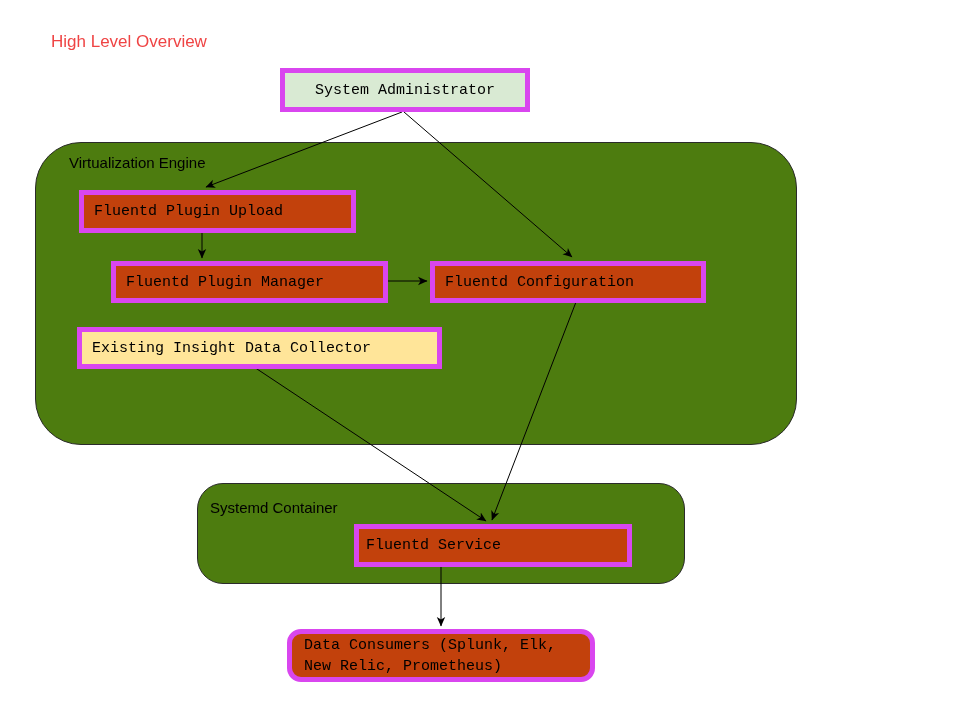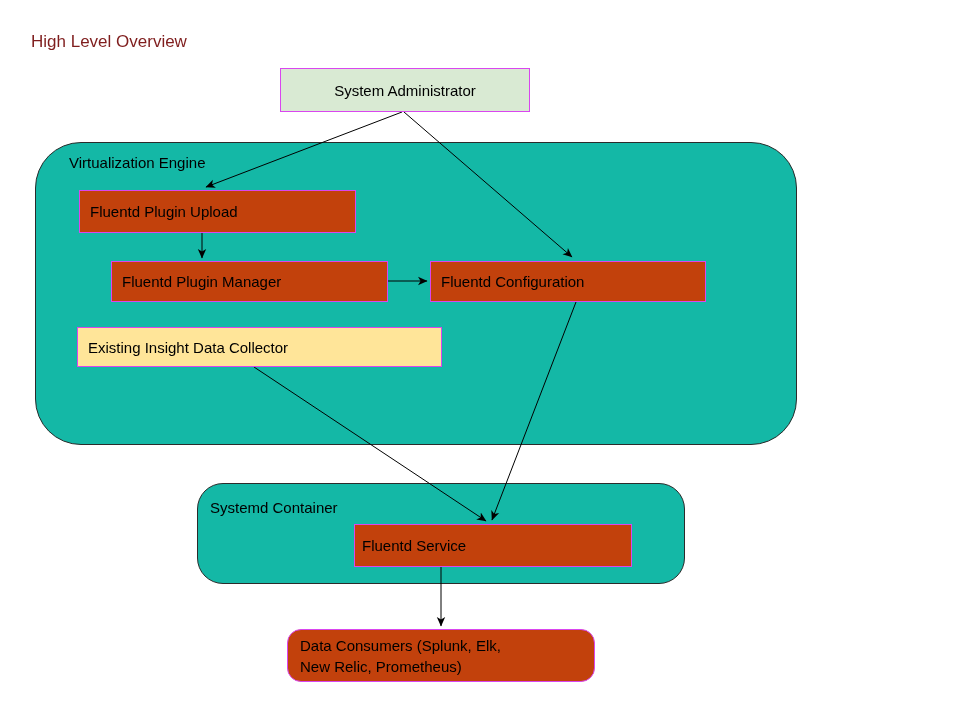--- a/index.html
+++ b/index.html
@@ -7,28 +7,28 @@
     position: relative;
     width: 960px;
     height: 720px;
     background: #ffffff;
     font-family: "Liberation Sans", sans-serif;
     color: #000000;
     overflow: hidden;
   }
   .page-title {
     position: absolute;
-    left: 31px;
+    left: 51px;
     top: 32px;
     font-size: 17px;
-    color: #7f1d1d;
+    color: #ef4444;
   }
   .container-box {
     position: absolute;
-    background: #14b8a6;
+    background: #4d7c0f;
     border: 1px solid #2b2b2b;
     box-sizing: border-box;
   }
   .container-label {
     position: absolute;
     font-size: 15px;
     color: #000000;
   }
   #virt-engine { left: 35px; top: 142px; width: 762px; height: 303px; border-radius: 46px; }
   #virt-engine .container-label { left: 33px; top: 11px; }
@@ -37,27 +37,28 @@
 
   .edges-layer {
     position: absolute;
     left: 0; top: 0;
     width: 960px; height: 720px;
     pointer-events: none;
   }
 
   .node {
     position: absolute;
-    border: 1px solid #d946ef;
+    border: 5px solid #d946ef;
     box-sizing: border-box;
     display: flex;
     align-items: center;
     font-size: 15px;
     padding: 16px 10px;
     background: #cfe2f3;
+    font-family: Liberation Mono, monospace;
   }
   .node-label { white-space: pre-line; line-height: 21px; }
   .fill-green  { background: #d9ead3; }
   .fill-blue   { background: #c2410c; }
   .fill-yellow { background: #ffe599; }
 
   #node-sysadmin   { left: 280px; top: 68px;  width: 250px; height: 44px; justify-content: center; }
   #node-upload     { left: 79px;  top: 190px; width: 277px; height: 43px; }
   #node-manager    { left: 79px;  top: 261px; width: 277px; height: 41px; margin-left: 32px; }
   #node-config     { left: 430px; top: 261px; width: 276px; height: 41px; }

